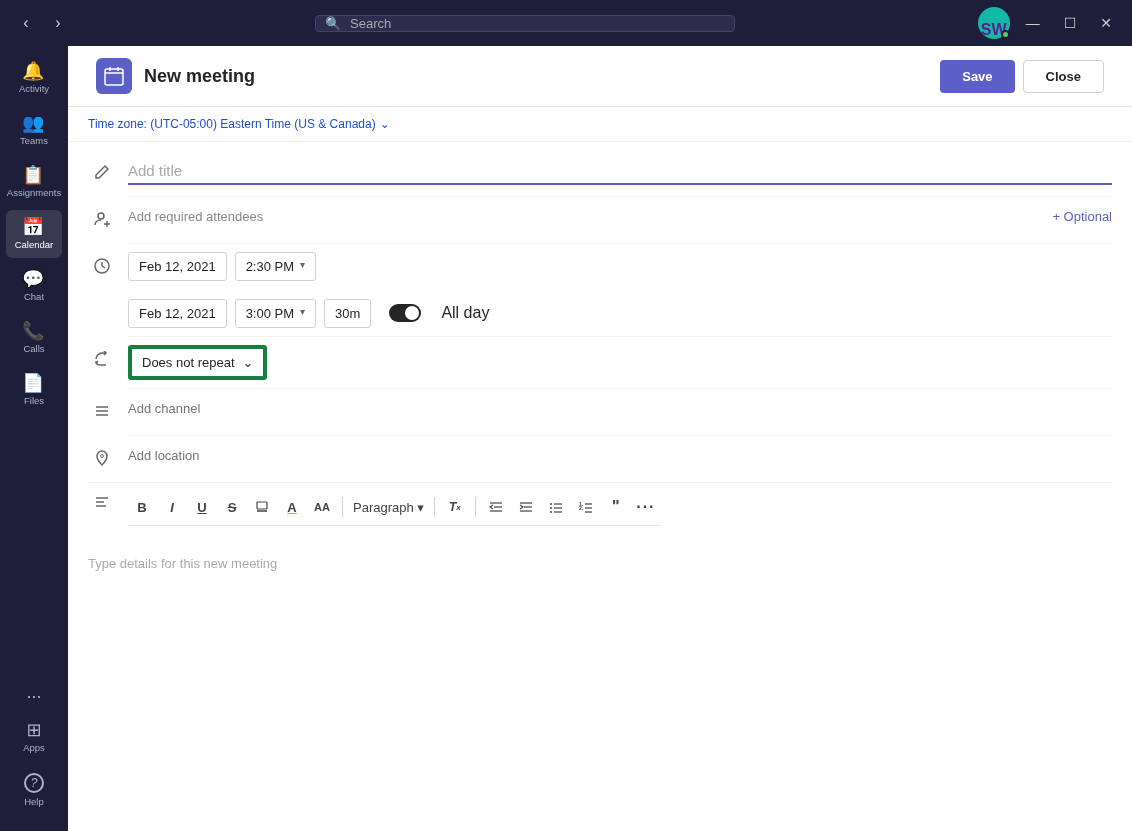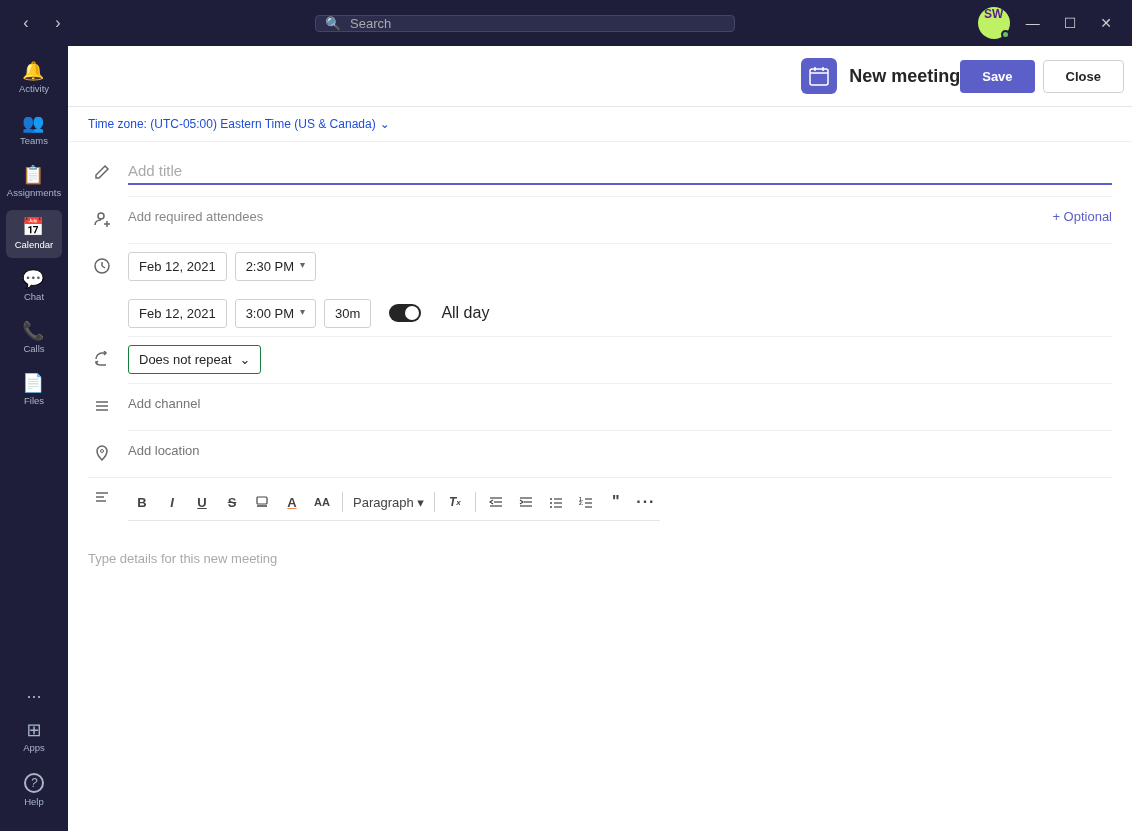--- a/index.html
+++ b/index.html
@@ -23,22 +23,22 @@
       background: #2d2d4e; border: 1px solid #444466; border-radius: 4px;
       display: flex; align-items: center; padding: 0 10px; gap: 8px;
     }
     .search-bar input {
       background: none; border: none; outline: none; color: #fff; font-size: 13px; width: 100%;
     }
     .search-bar input::placeholder { color: #aaa; }
     .title-bar-right { display: flex; align-items: center; gap: 8px; }
     .avatar {
       width: 32px; height: 32px; border-radius: 50%;
-      background: #bef264; display: flex; align-items: flex-start; justify-content: center;
-      font-size: 12px; font-weight: 600; color: #5a1e8c; position: relative;
+      background: #14b8a6; display: flex; align-items: flex-end; justify-content: center;
+      font-size: 16px; font-weight: 600; color: #5a1e8c; position: relative;
     }
     .avatar-dot {
       position: absolute; bottom: 0; right: 0;
       width: 9px; height: 9px; background: #6bc168; border-radius: 50%; border: 2px solid #1e1e3a;
     }
     .win-btn { background: none; border: none; color: #ccc; font-size: 14px; cursor: pointer; padding: 4px 8px; }
 
     
     .sidebar {
       position: fixed; top: 46px; left: 0; width: 68px; height: calc(831px - 46px);
@@ -56,22 +56,22 @@
     .sidebar-bottom { display: flex; flex-direction: column; align-items: center; gap: 4px; padding-bottom: 8px; }
 
     
     .main {
       margin-top: 46px; margin-left: 68px; flex: 1; background: #fff;
       display: flex; flex-direction: column; height: calc(831px - 46px); overflow-y: auto;
     }
 
     
     .meeting-header {
-      display: flex; align-items: center; justify-content: flex-end;
-      padding: 12px 8px; border-bottom: 1px solid #e5e5e5; background: #fff;
+      display: flex; align-items: center; justify-content: space-between;
+      padding: 12px 28px; border-bottom: 1px solid #e5e5e5; background: #fff;
     }
     .meeting-header-left { display: flex; align-items: center; gap: 12px; }
     .meeting-icon {
       width: 36px; height: 36px; background: #5b5fc7; border-radius: 6px;
       display: flex; align-items: center; justify-content: center; color: #fff; font-size: 16px;
     }
     .meeting-title-text { font-size: 18px; font-weight: 600; color: #252525; }
     .meeting-tabs { display: flex; gap: 0; }
     .meeting-tab {
       padding: 8px 14px; font-size: 13px; cursor: pointer; color: #444;
@@ -141,21 +141,21 @@
       position: relative; display: flex; align-items: center;
     }
     .toggle-dot::after {
       content: ''; position: absolute; right: 2px;
       width: 14px; height: 14px; border-radius: 50%; background: #fff;
     }
     .time-dropdown-arrow { font-size: 10px; color: #666; }
 
     
     .repeat-dropdown {
-      border: 1px solid #15803d; border-radius: 3px; padding: 6px 10px;
+      border: 4px solid #15803d; border-radius: 3px; padding: 6px 10px;
       font-size: 13px; color: #252525; background: #fff; cursor: pointer;
       display: flex; align-items: center; gap: 8px;
     }
 
     
     .channel-field, .location-field {
       flex: 1; border: none; outline: none; font-size: 13px; color: #888;
       background: transparent; padding: 4px 0;
     }
 

